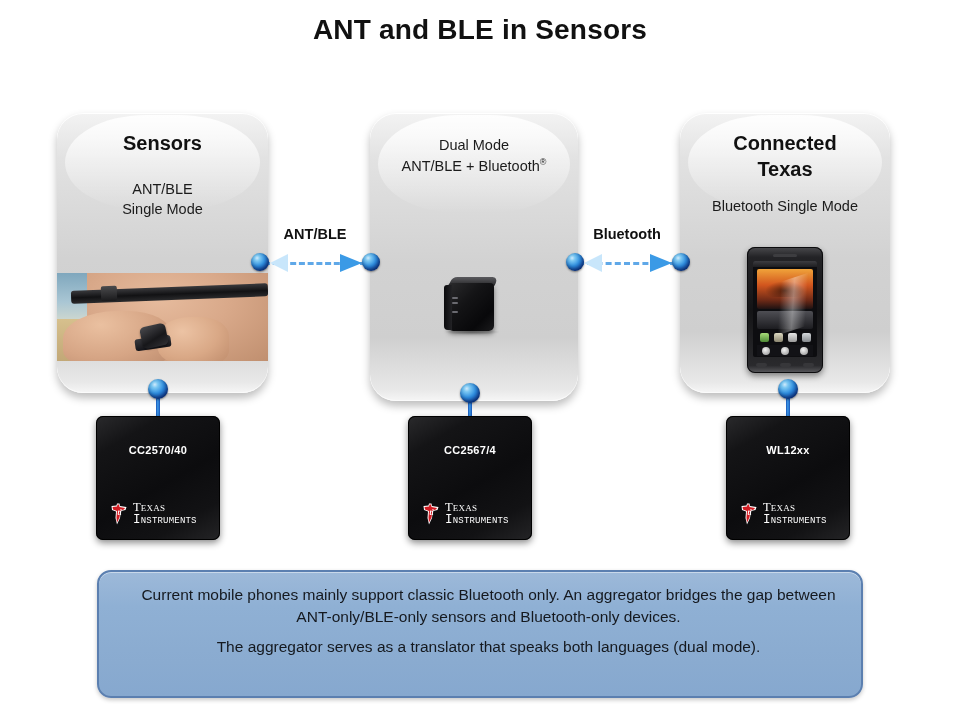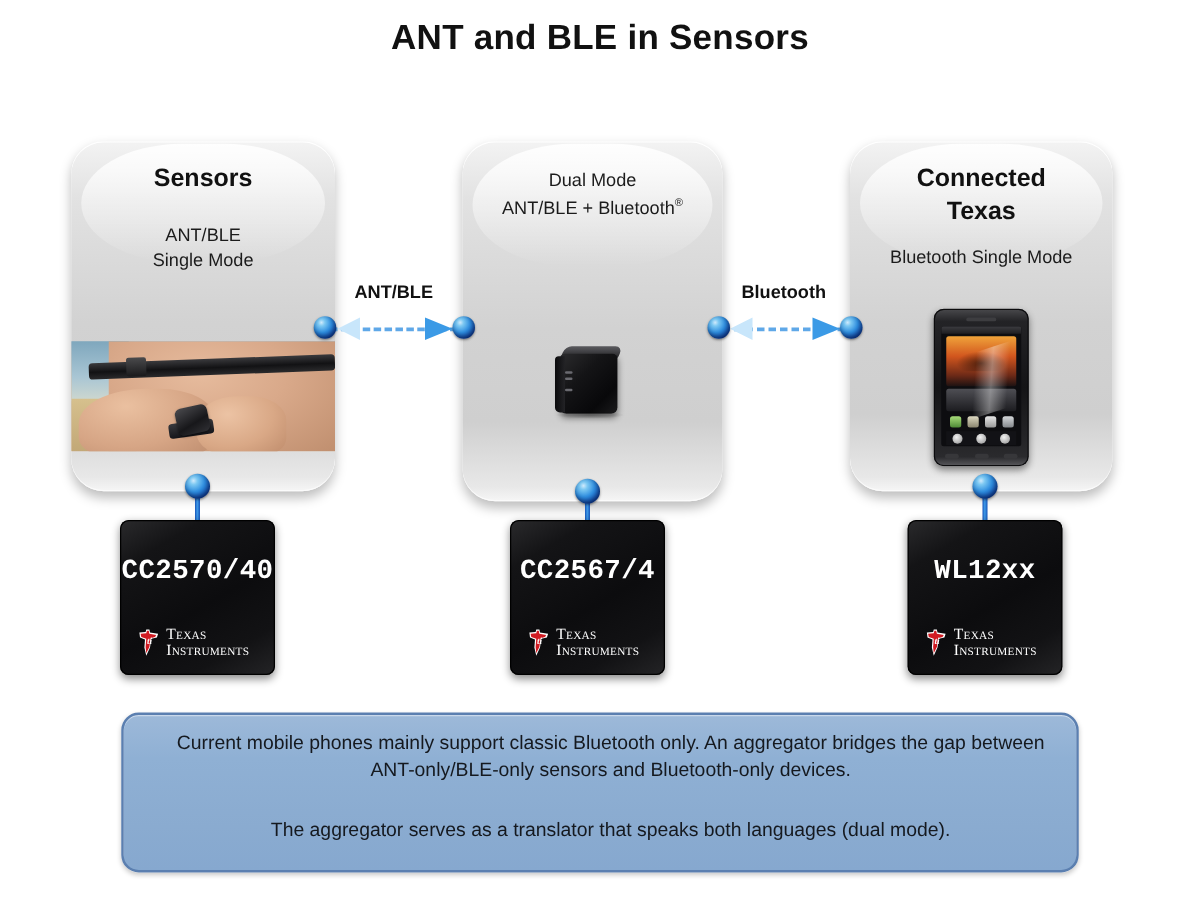--- a/index.html
+++ b/index.html
@@ -316,24 +316,23 @@
     background: linear-gradient(150deg,#2a2a2c 0%, #141416 20%, #0c0c0e 55%, #121214 80%, #242426 100%);
     box-shadow: 0 3px 7px rgba(0,0,0,.45), inset 0 0 0 1px #000;
   }
   .chip-label {
     position: absolute;
     top: 28px;
     left: 0;
     width: 100%;
     text-align: center;
     color: #ffffff;
-    font-size: 22px;
+    font-size: 11px;
     font-weight: bold;
     letter-spacing: .3px;
-    font-family: Liberation Mono, monospace;
   }
   .ti-logo {
     position: absolute;
     left: 14px;
     bottom: 14px;
     display: flex;
     align-items: center;
     gap: 5px;
   }
   .ti-mark { width: 18px; height: 22px; flex: 0 0 18px; }
@@ -344,21 +343,21 @@
     font-family: "Liberation Serif", serif;
     color: #ffffff;
   }
   .ti-words span {
     font-size: 12.5px;
     letter-spacing: .2px;
     font-variant: small-caps;
     text-transform: capitalize;
   }
   .ti-words span:first-child { font-size: 12.5px; }
-  .ti-words span:last-child  { font-size: 12.5px; }
+  .ti-words span:last-child  { font-size: 12.5px; font-family: Liberation Mono, monospace; }
 
   
   .callout {
     position: absolute;
     left: 97px;
     top: 570px;
     width: 766px;
     height: 128px;
     border-radius: 14px;
     background: linear-gradient(180deg,#9db9d9 0%, #8fb0d4 28%, #8aabd0 72%, #86a8cf 100%);
@@ -367,21 +366,21 @@
     box-sizing: border-box;
     padding: 12px 9px 0 26px;
   }
   .callout p {
     margin: 0;
     text-align: center;
     font-size: 15.5px;
     line-height: 1.42;
     color: #15191f;
   }
-  .callout p.second { margin-top: 26px; }
+  .callout p.second { margin-top: 8px; }
 </style>
 </head>
 <body>
 
 <div class="title">ANT and BLE in Sensors</div>
 
 <div class="panel" id="panel-sensors">
   <div class="panel-title">Sensors</div>
   <div class="panel-sub">
     <div>ANT/BLE</div>

